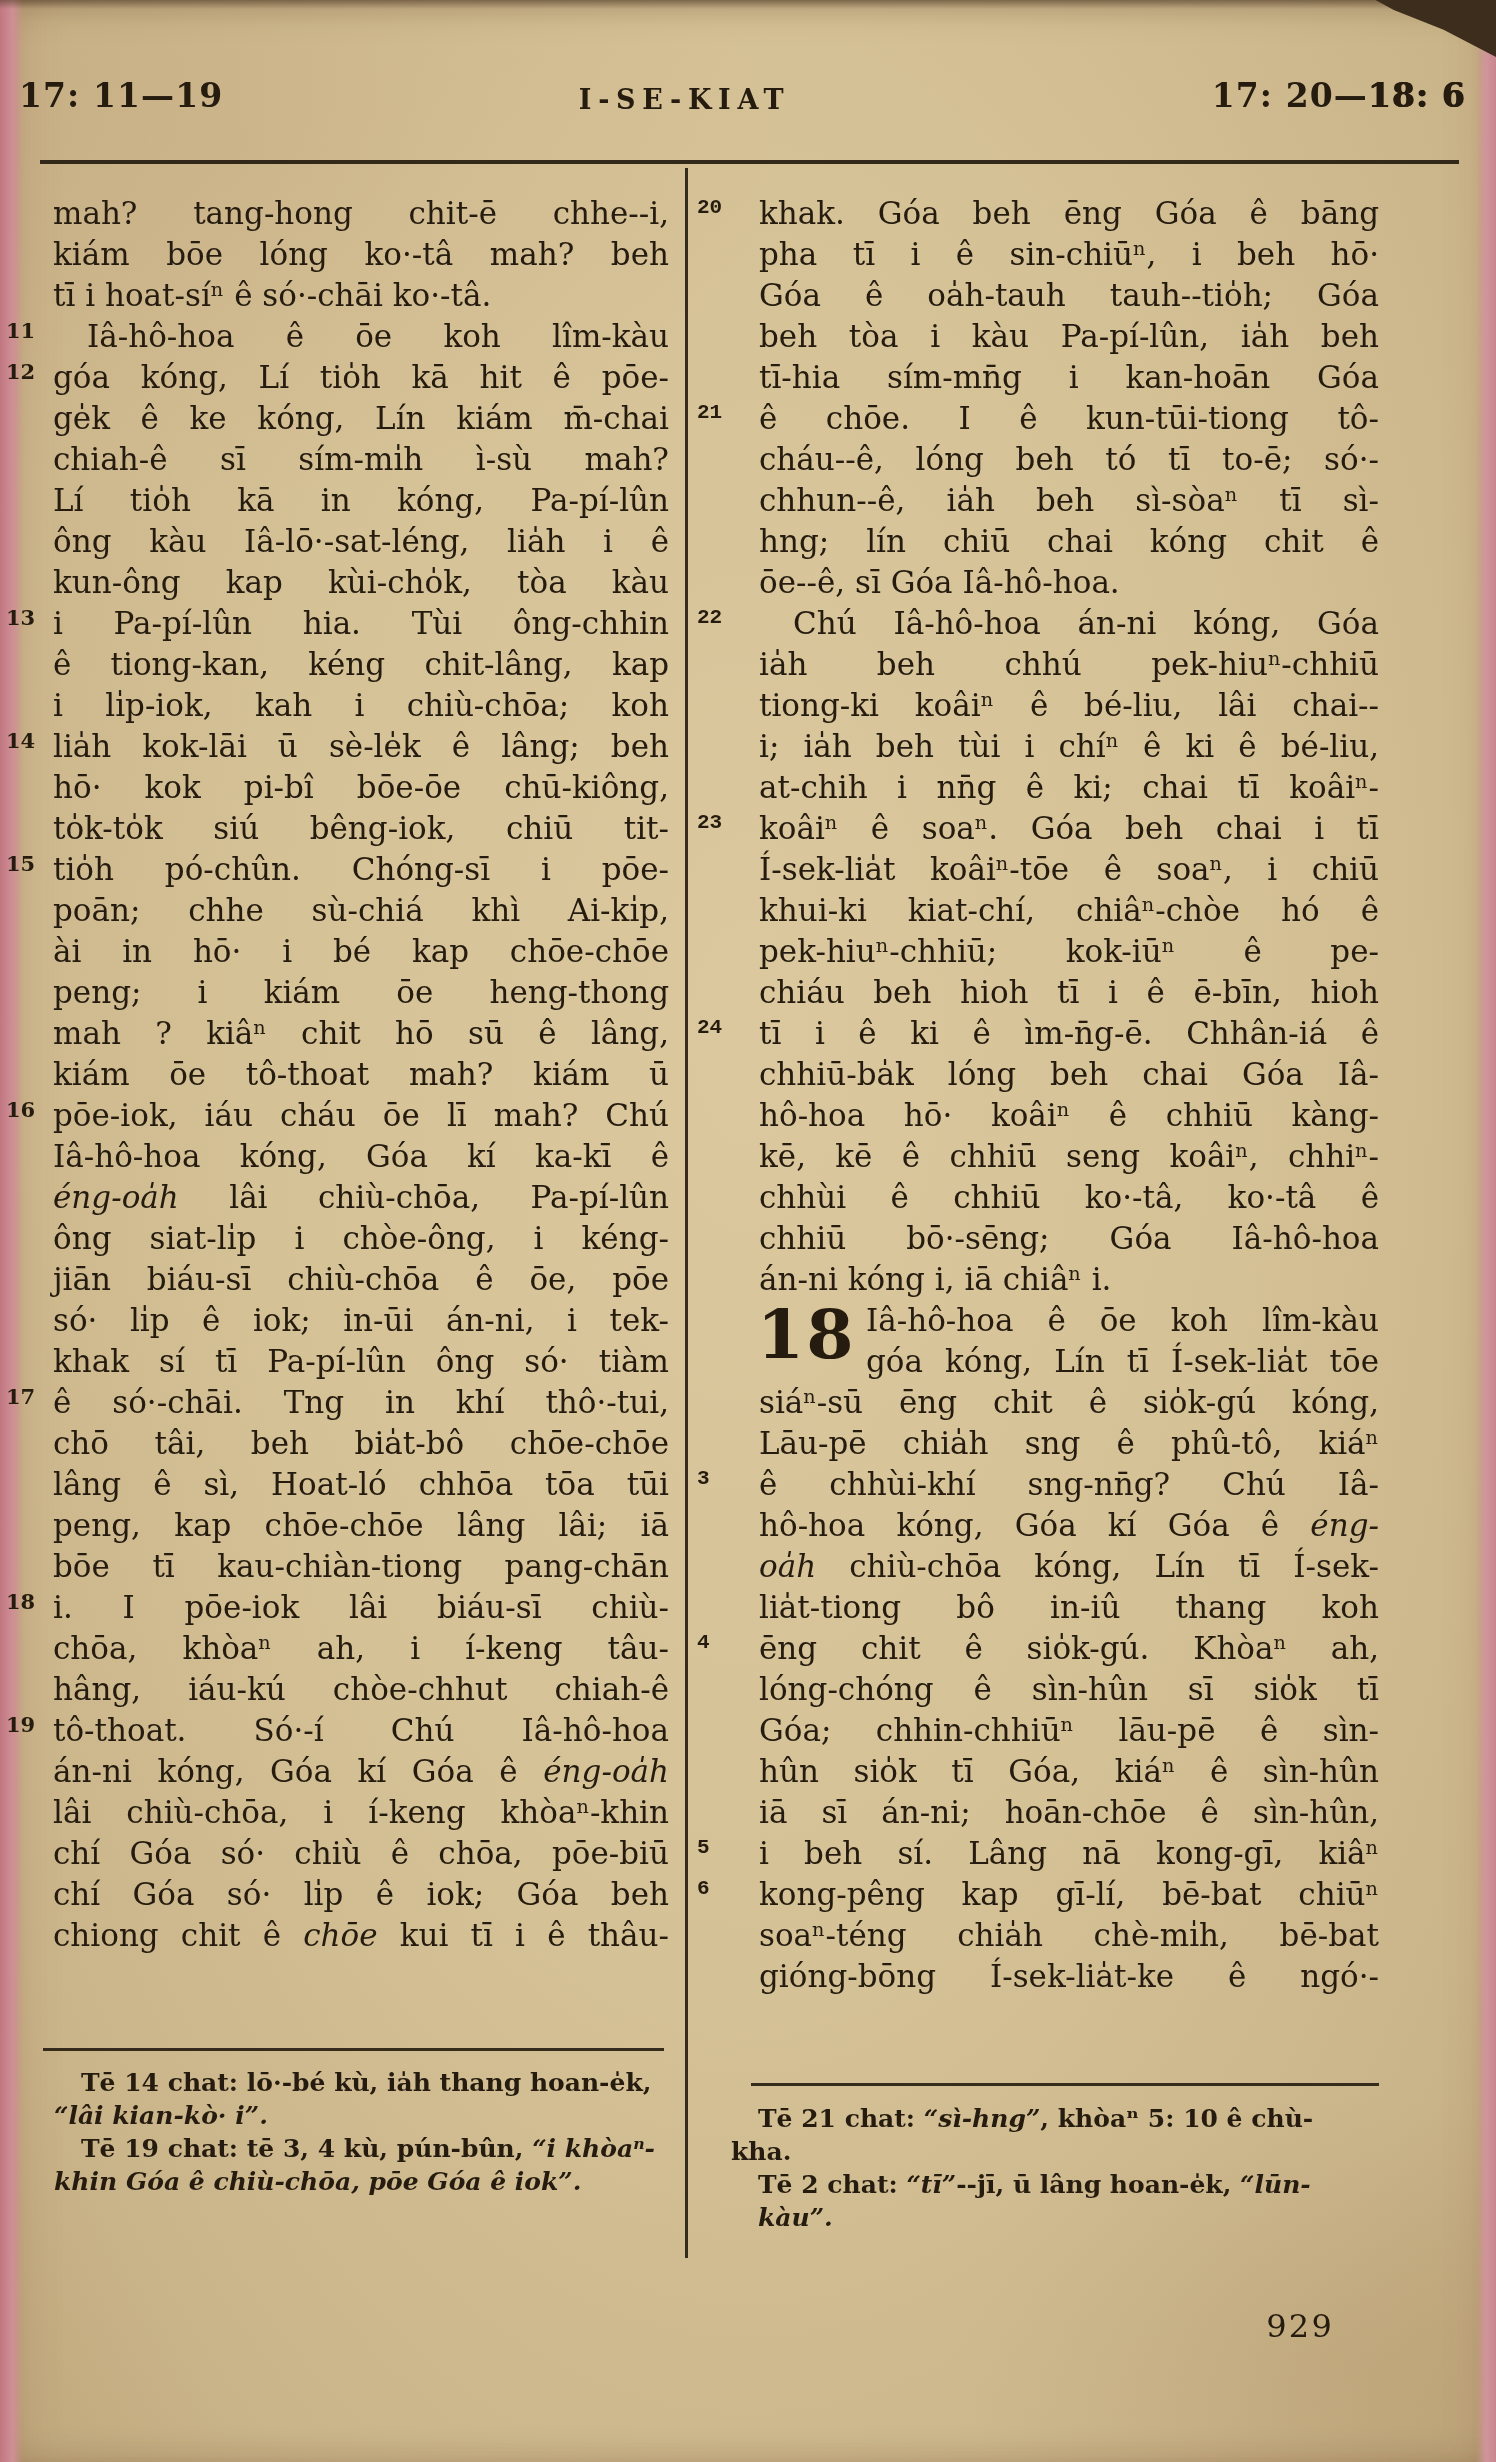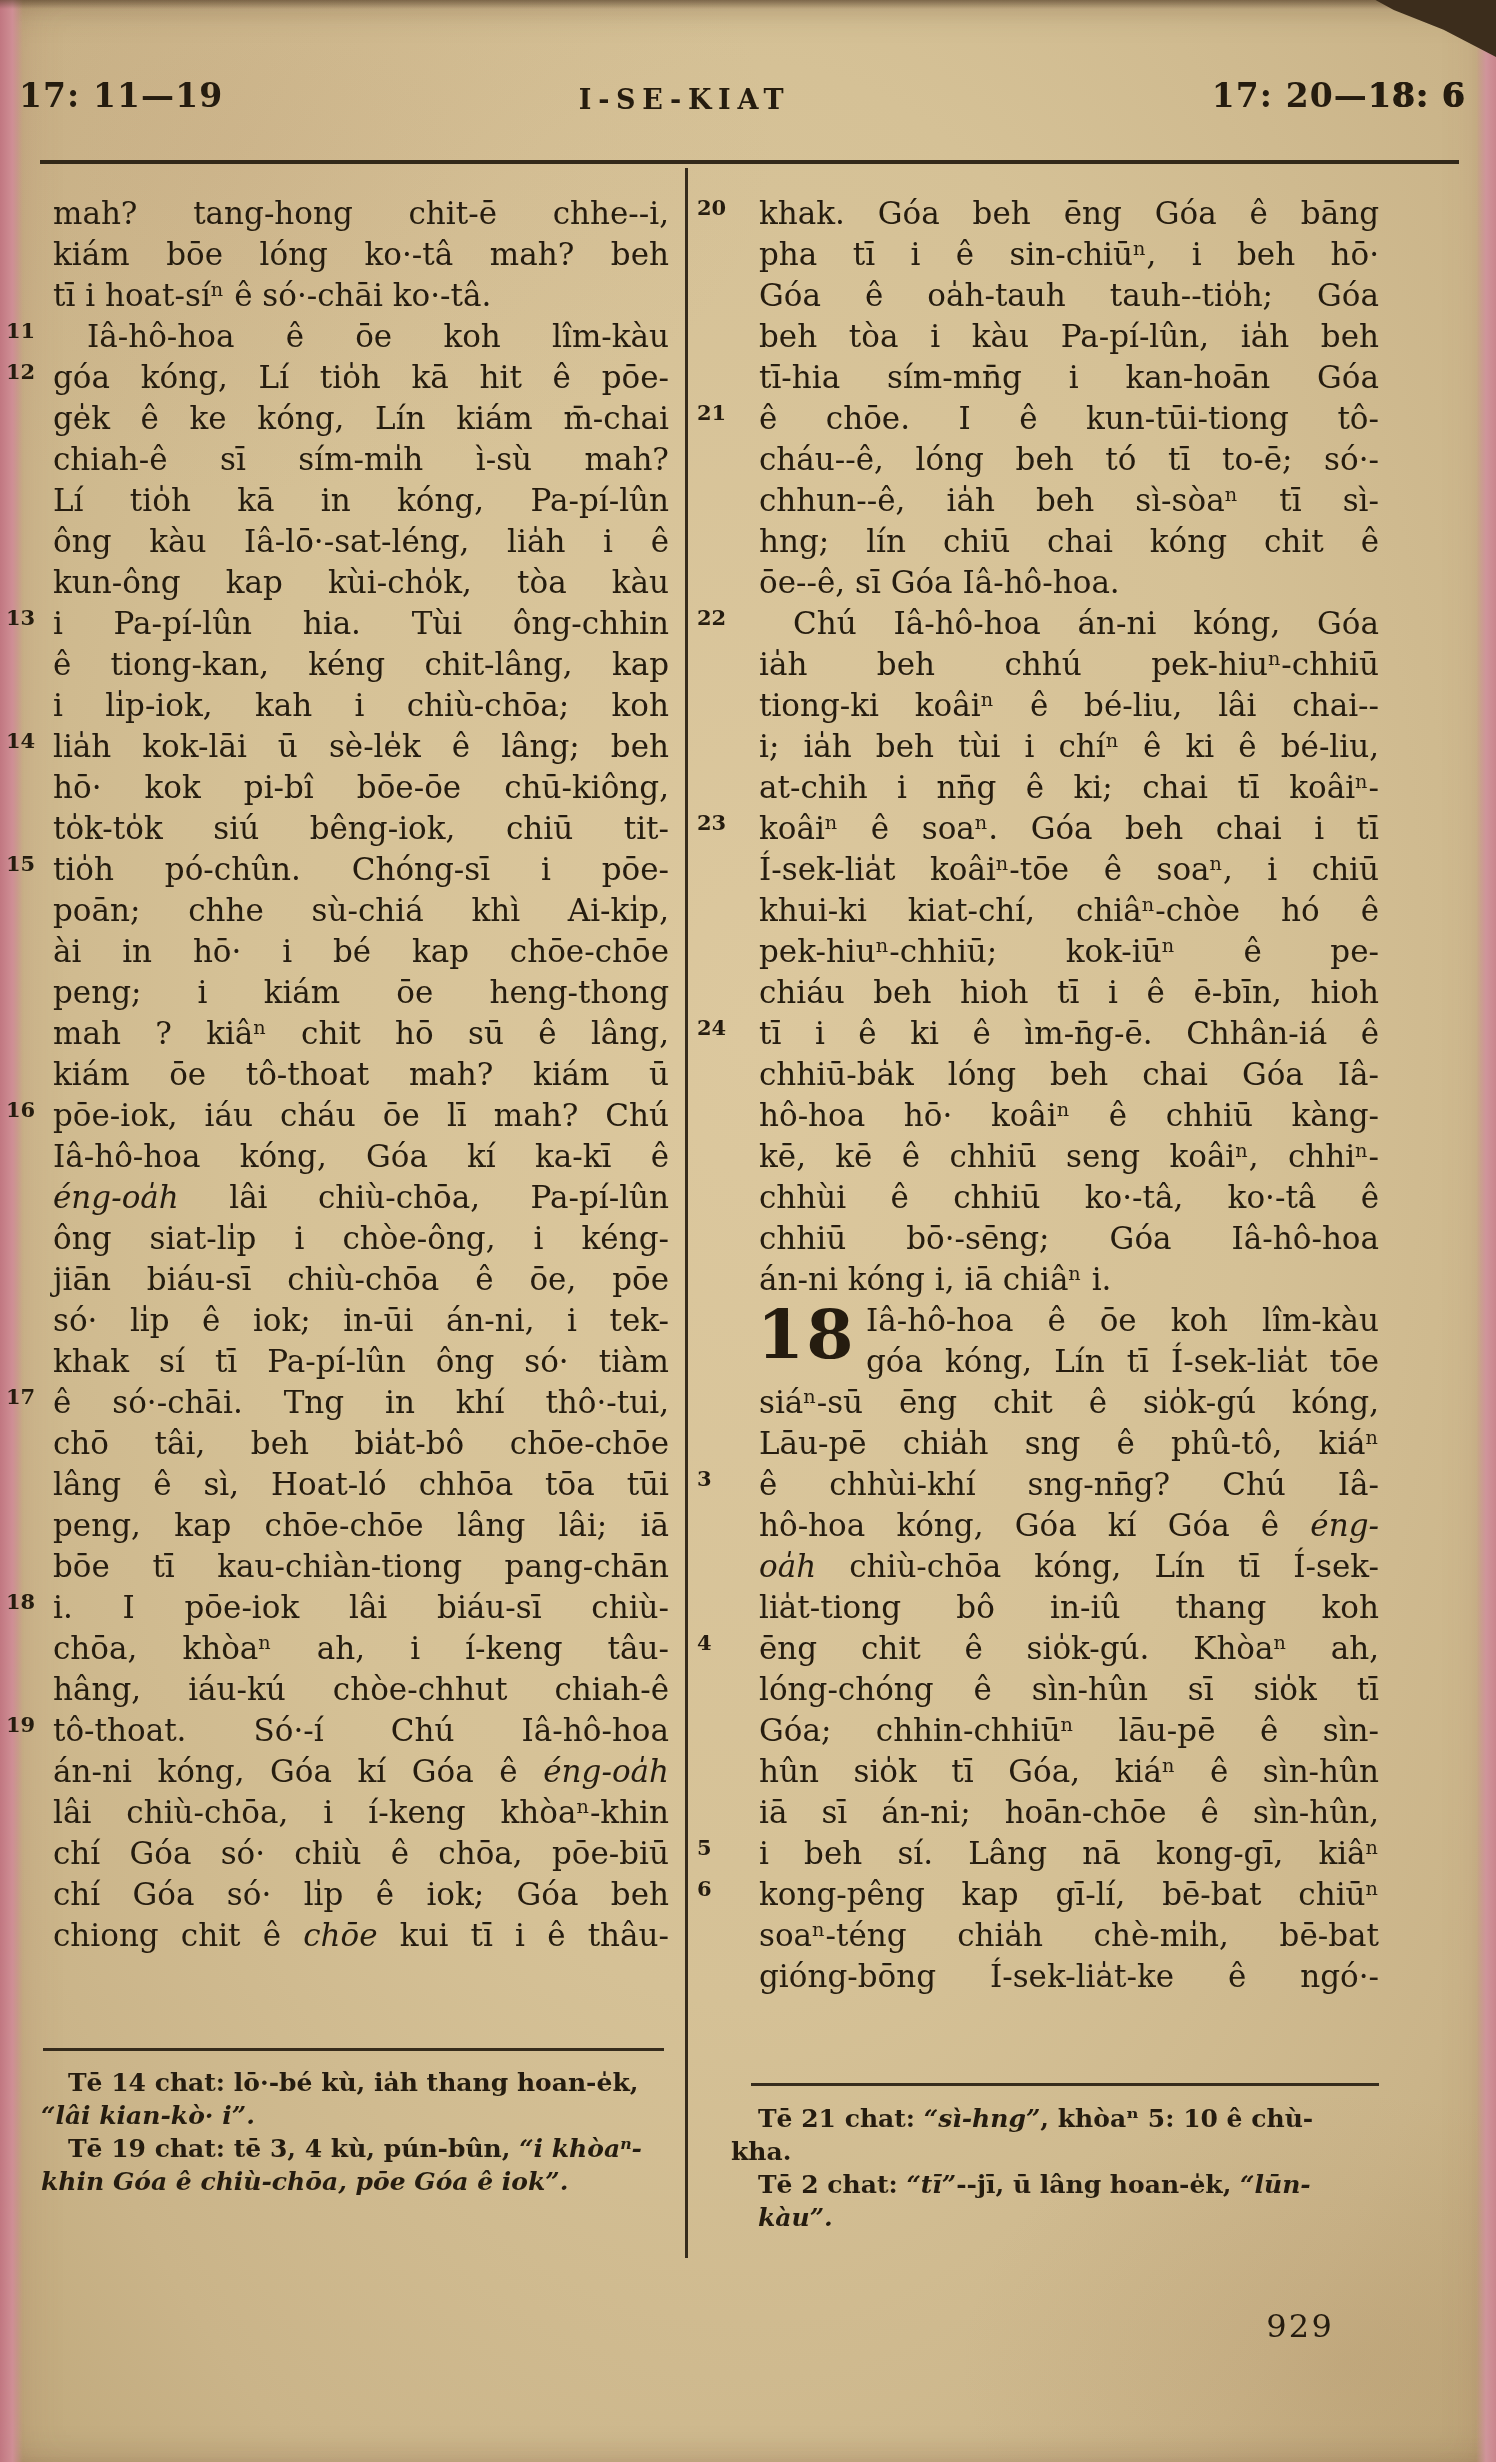--- a/index.html
+++ b/index.html
@@ -47,30 +47,30 @@
   .col-left{left:53px;width:616px;}
   .col-right{left:759px;width:620px;}
   .line{position:relative;height:41px;overflow:visible;
     text-align:justify;text-align-last:justify;}
   .line.end{text-align-last:left;}
   .line.ind{padding-left:34px;}
   .line.ch{padding-left:107px;}
   .verse{position:absolute;top:4.4px;width:39px;text-align:right;
     font-weight:bold;font-size:21px;line-height:1;}
   .col-left .verse{left:-47px;}
-  .col-right .verse{left:-62px;}
+  .col-right .verse{left:-62px;font-family:Liberation Mono, monospace;}
   .chapnum{position:absolute;left:-2.2px;top:0;font-size:68px;line-height:1;
     font-weight:bold;letter-spacing:2.2px;}
   .i{font-style:italic;}
 
   .footrule{position:absolute;height:3.3px;background:var(--ink,#2b2213);opacity:.9;}
   .fr-left{top:2048px;left:43px;width:621px;}
   .fr-right{top:2083px;left:751px;width:628px;}
   .footnotes{position:absolute;font-size:25px;line-height:33px;font-weight:bold;}
-  .fn-left{top:2066px;left:41px;width:625px;}
+  .fn-left{top:2066px;left:54px;width:625px;}
   .fn-right{top:2102px;left:731px;width:630px;}
   .fn-line{position:relative;height:33px;text-align:left;}
   .fn-line.ind{padding-left:27px;}
 
   .page-number{position:absolute;top:2307px;left:0;width:1334px;text-align:right;
     font-size:32px;letter-spacing:2.2px;}
 </style>
 </head>
 <body>
 

